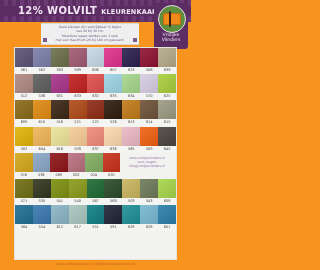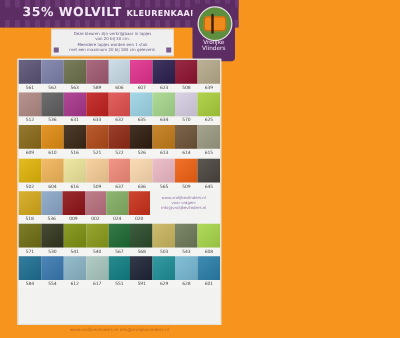--- a/index.html
+++ b/index.html
@@ -128,21 +128,21 @@
 </style>
 </head>
 <body>
 
 <div class="page">
 
   <div class="header">
     <div class="header-stripes"></div>
     <div class="header-stripes bot"></div>
     <div class="title">
-      <span>35% WOLVILT</span>
+      <span>12% WOLVILT</span>
       <span class="sub">KLEURENKAART 2</span>
     </div>
   </div>
 
   <div class="logo">
     <div class="logo-circle">
       <div class="wing"></div>
       <div class="body"></div>
     </div>
     <div class="logo-text">

